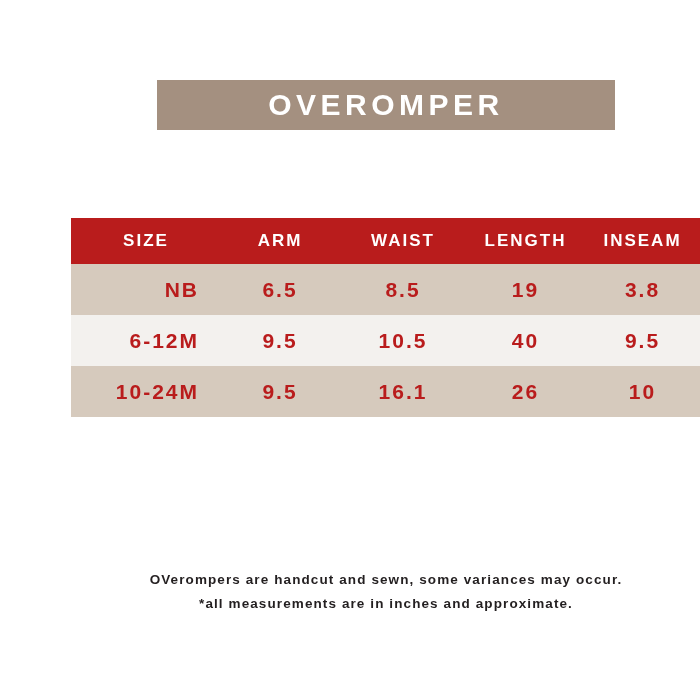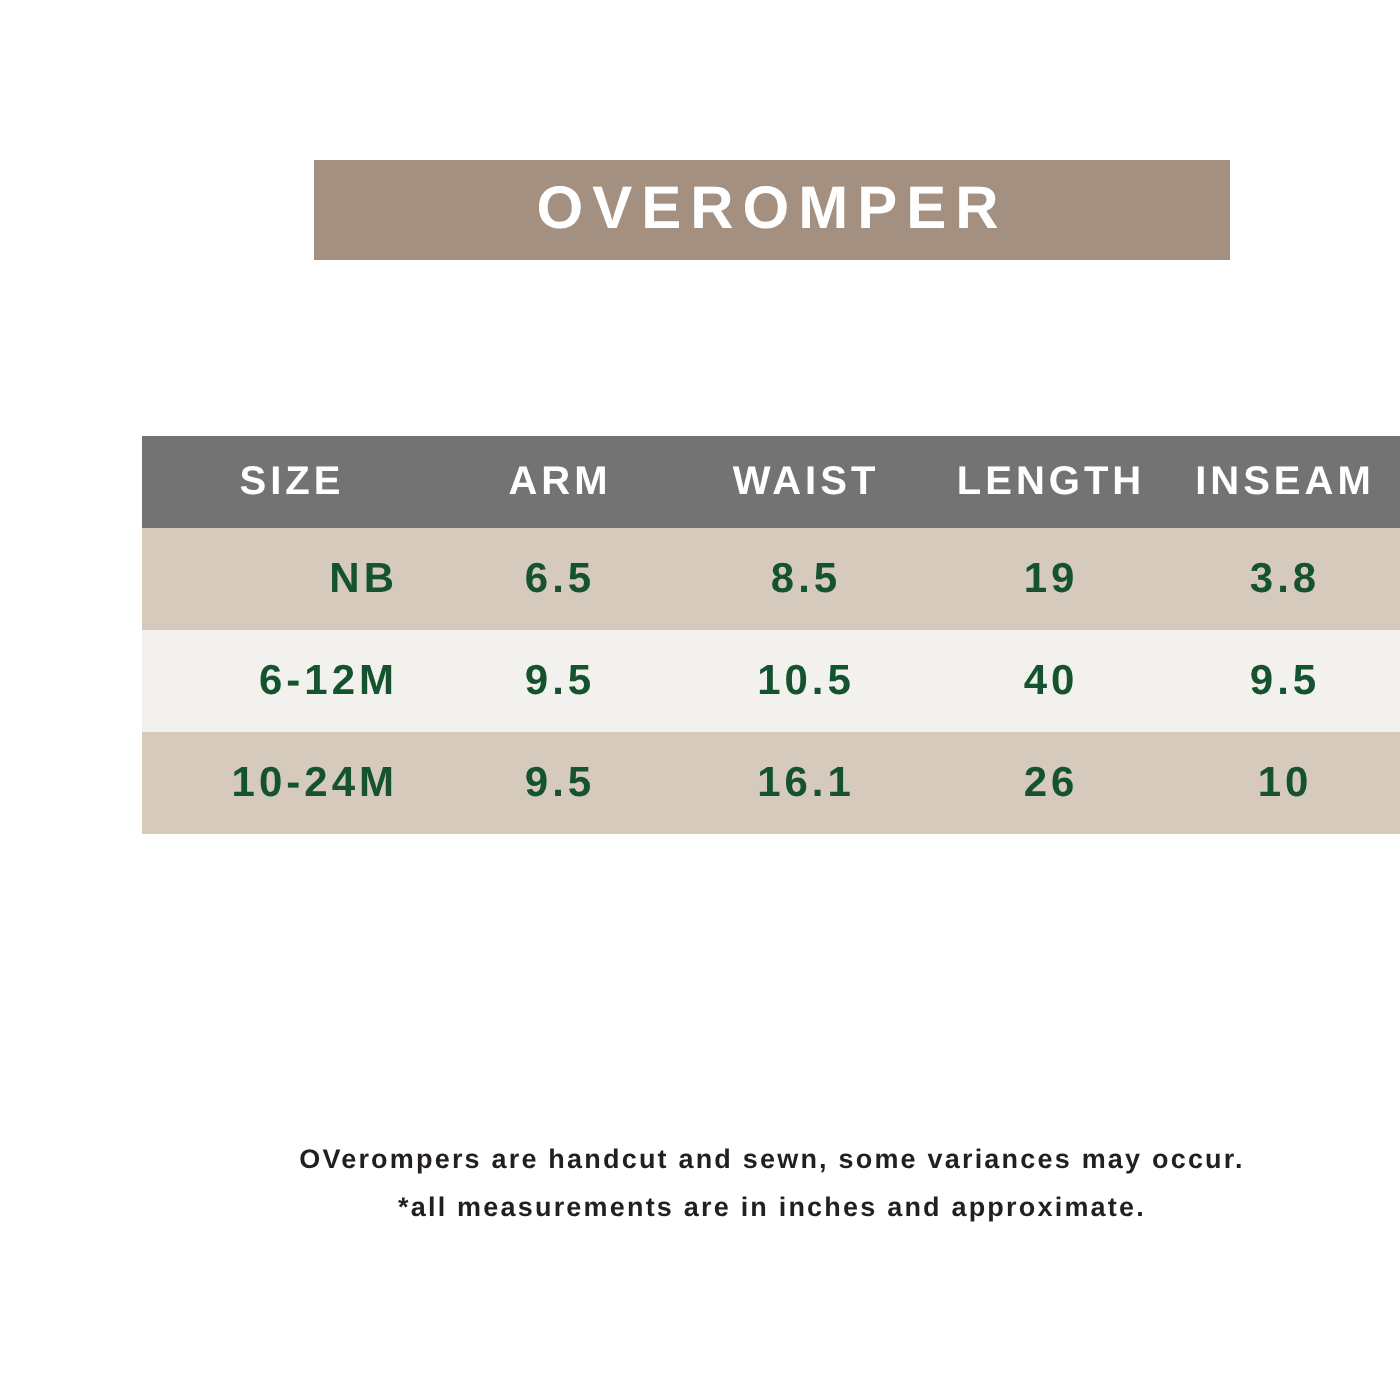--- a/index.html
+++ b/index.html
@@ -47,29 +47,29 @@
     table-layout: fixed;
   }
   .size-table th,
   .size-table td {
     text-align: center;
     vertical-align: middle;
     font-weight: bold;
     letter-spacing: 2px;
   }
   .size-table thead th {
-    background: #737373;
+    background: #b91c1c;
     color: #ffffff;
-    font-size: 20px;
+    font-size: 17px;
     height: 46px;
     padding: 0;
   }
   .size-table tbody td {
     font-size: 21px;
-    color: #14532d;
+    color: #b91c1c;
     height: 51px;
     padding: 0;
   }
   .size-table tbody tr.row-dark td {
     background: #d6cabd;
   }
   .size-table tbody tr.row-light td {
     background: #f3f1ee;
   }
   .col-size { width: 150px; }

